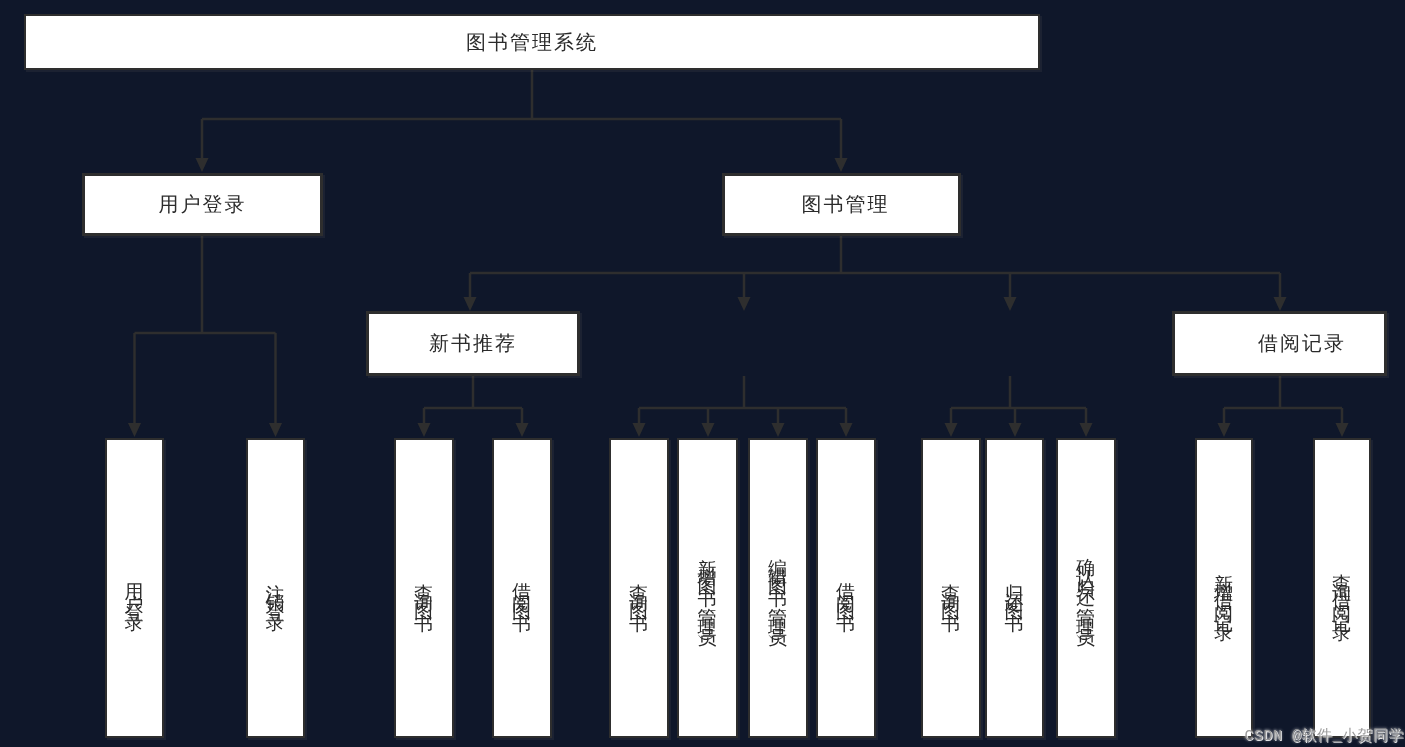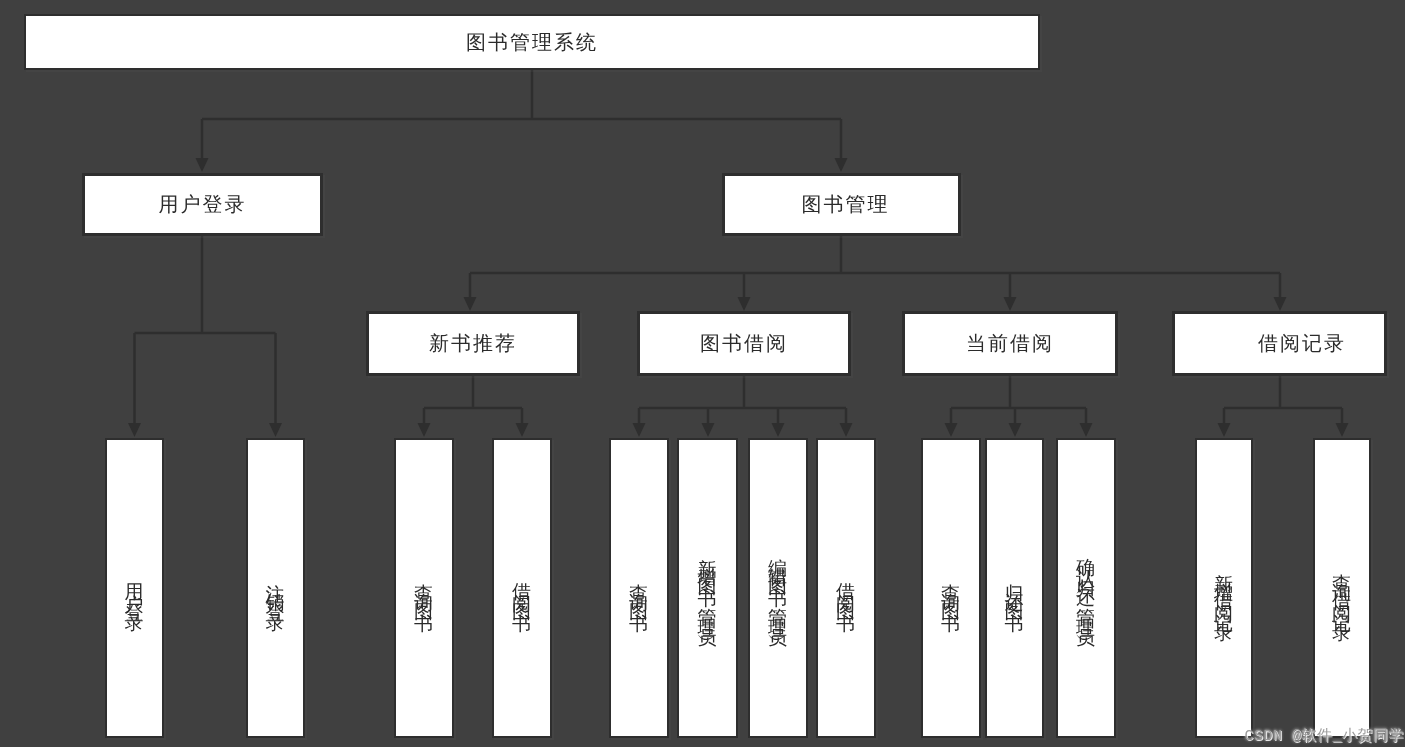--- a/index.html
+++ b/index.html
@@ -1,20 +1,20 @@
 <!DOCTYPE html>
 <html><head>
 <meta charset="utf-8">
 <style>
   html, body { margin: 0; padding: 0; background: #ffffff; }
   .stage {
     position: relative;
     width: 1405px;
     height: 747px;
-    background: #404040;
+    background: #0f172a;
     font-family: "Liberation Sans", sans-serif;
     overflow: hidden;
   }
   .stage svg.connectors {
     position: absolute;
     left: 0; top: 0;
     width: 1405px; height: 747px;
   }
   .box {
     position: absolute;
@@ -98,26 +98,20 @@
   <div class="box" style="left:82px; top:173px; width:241px; height:63px;">
     <span class="hlabel">用户登录</span>
   </div>
   <div class="box" style="left:722px; top:173px; width:239px; height:63px;padding-left:8px;">
     <span class="hlabel">图书管理</span>
   </div>
 
   <div class="box" style="left:366px; top:311px; width:214px; height:65px;">
     <span class="hlabel">新书推荐</span>
   </div>
-  <div class="box" style="left:637px; top:311px; width:214px; height:65px;">
-    <span class="hlabel">图书借阅</span>
-  </div>
-  <div class="box" style="left:902px; top:311px; width:216px; height:65px;">
-    <span class="hlabel">当前借阅</span>
-  </div>
   <div class="box" style="left:1172px; top:311px; width:215px; height:65px;padding-left:45px;">
     <span class="hlabel">借阅记录</span>
   </div>
 
   <div class="box leaf" style="left:105px; top:438px; width:59px; height:300px;">
     <span class="vlabel">用户登录</span>
   </div>
   <div class="box leaf" style="left:246px; top:438px; width:59px; height:300px;">
     <span class="vlabel">注销登录</span>
   </div>

